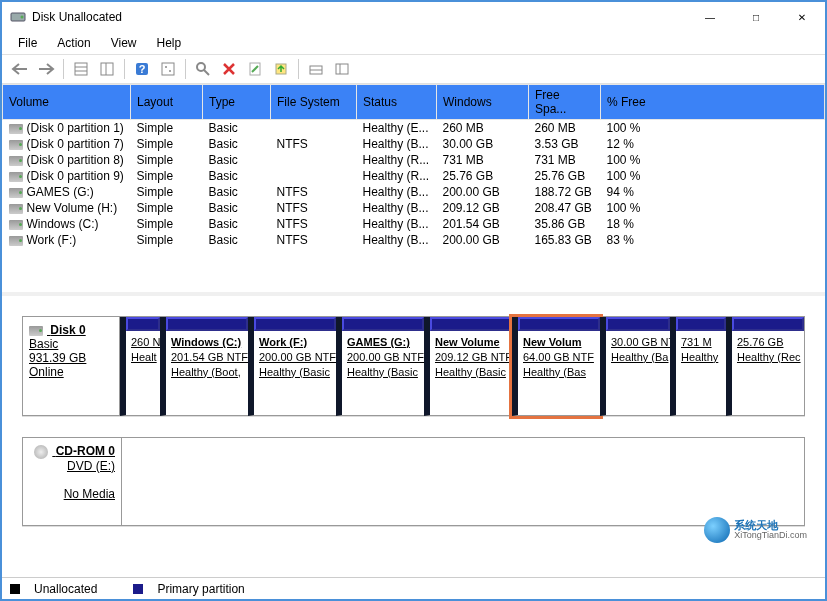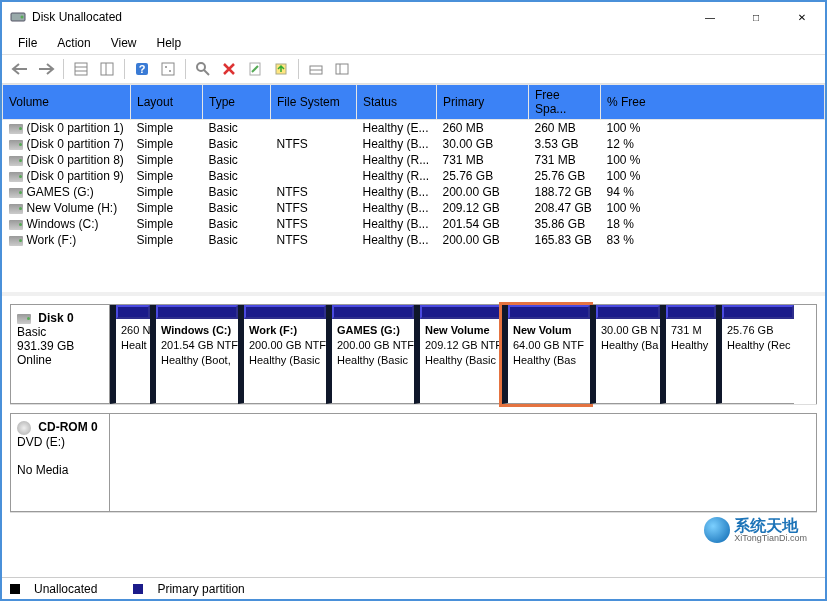--- a/index.html
+++ b/index.html
@@ -15,35 +15,35 @@
   .toolbar { height: 30px; border-top:1px solid #e0e0e0; border-bottom:1px solid #e0e0e0; display:flex; align-items:center; padding: 0 6px; gap:2px;}
   .toolbar .sep { width:1px; height:20px; background:#ccc; margin:0 3px;}
   .toolbar .btn { width:24px; height:24px; display:flex; align-items:center; justify-content:center;}
   .main-top { height: 212px; overflow-y:scroll; border-bottom:4px solid #f0f0f0;}
   table { border-collapse: collapse; width:100%; }
   thead th { text-align:left; font-weight:400; padding:3px 6px; background:#3b82f6; border:1px solid #e6e6e6; position:sticky; top:0;}
   tbody td { padding:1px 6px; white-space:nowrap; overflow:hidden; }
   .disk-icon { display:inline-block; width:14px; height:10px; background:linear-gradient(#999,#ccc); border-radius:1px; margin-right:4px; vertical-align:middle; position:relative;}
   .disk-icon::after{content:"";position:absolute;right:1px;top:3px;width:3px;height:3px;border-radius:50%;background:#5a5;}
   .main-bottom { flex:1; overflow-y:scroll; position:relative;}
-  .disk-row { display:flex; border-bottom:1px solid #ddd; margin:8px;}
+  .disk-row { display:flex; border-bottom:1px solid #ddd; margin:20px;text-decoration:underline;}
   .disk-header { width:100px; padding:6px; border:1px solid #999;}
   .disk-header .name{font-weight:700;}
   .disk-bar { flex:1; display:flex; border-top:1px solid #999; border-right:1px solid #999;}
   .partition { border-left:6px solid #0f172a; border-bottom:1px solid #999; display:flex; flex-direction:column; overflow:hidden; position:relative;}
   .partition .stripe { height:14px; background:#1b1b8a; border:2px outset #4a4ae0;}
   .partition .body { padding:4px 5px; line-height:1.35; font-size:11px; white-space:nowrap; overflow:hidden;}
   .partition .body .pt{font-weight:700;}
   .highlight-box { outline:3px solid #e57340; outline-offset:0; }
   .legend { height:22px; border-top:1px solid #ccc; display:flex; align-items:center; padding:0 8px; gap:14px;}
   .legend .sw{width:10px;height:10px;display:inline-block;}
   .watermark { position:absolute; right:18px; bottom:34px; font-size:13px; color:#1d74b8; display:flex; align-items:center; gap:4px; font-family: "Microsoft YaHei", sans-serif;}
   .watermark .globe{width:26px;height:26px;border-radius:50%;background:radial-gradient(circle at 35% 35%, #7cd0ff, #0a66b0);}
   .watermark .text{display:flex;flex-direction:column;line-height:1;}
-  .watermark .text b{font-size:16px;font-weight:700;}
+  .watermark .text b{font-size:11px;font-weight:700;}
   .watermark .text small{font-size:9px;color:#666;}
   svg { display:block; }
 </style>
 </head>
 <body>
 
 <div class="window">
 
   <div class="titlebar">
     <span class="icon">
@@ -147,21 +147,21 @@
 
   <div class="main-top">
     <table>
       <thead>
         <tr>
           <th style="width:128px">Volume</th>
           <th style="width:72px">Layout</th>
           <th style="width:68px">Type</th>
           <th style="width:86px">File System</th>
           <th style="width:80px">Status</th>
-          <th style="width:92px">Primary</th>
+          <th style="width:92px">Windows</th>
           <th style="width:72px">Free Spa...</th>
           <th>% Free</th>
         </tr>
       </thead>
       <tbody id="vol-body">
           <tr>
             <td><span class="disk-icon"></span>(Disk 0 partition 1)</td>
             <td>Simple</td>
             <td>Basic</td>
             <td></td>
@@ -318,21 +318,21 @@
           <div class="partition" style="width: 78px;">
             <div class="stripe"></div>
             <div class="body">
               <div>25.76 GB</div>
               <div>Healthy (Rec</div>
             </div>
           </div>
         </div>
     </div>
 
-    <div class="disk-row" style="height:100px;">
+    <div class="disk-row" style="height:90px;text-align:right;">
       <div class="disk-header">
         <span style="display:inline-block;width:14px;height:14px;border-radius:50%;background:radial-gradient(#eee,#aaa);margin-right:4px;vertical-align:middle;"></span>
         <span class="name">CD-ROM 0</span><br>
         <span>DVD (E:)</span><br><br>
         <span>No Media</span>
       </div>
       <div class="disk-bar" style="border:1px solid #999;border-left:none;"></div>
     </div>
 
     <div class="watermark">

